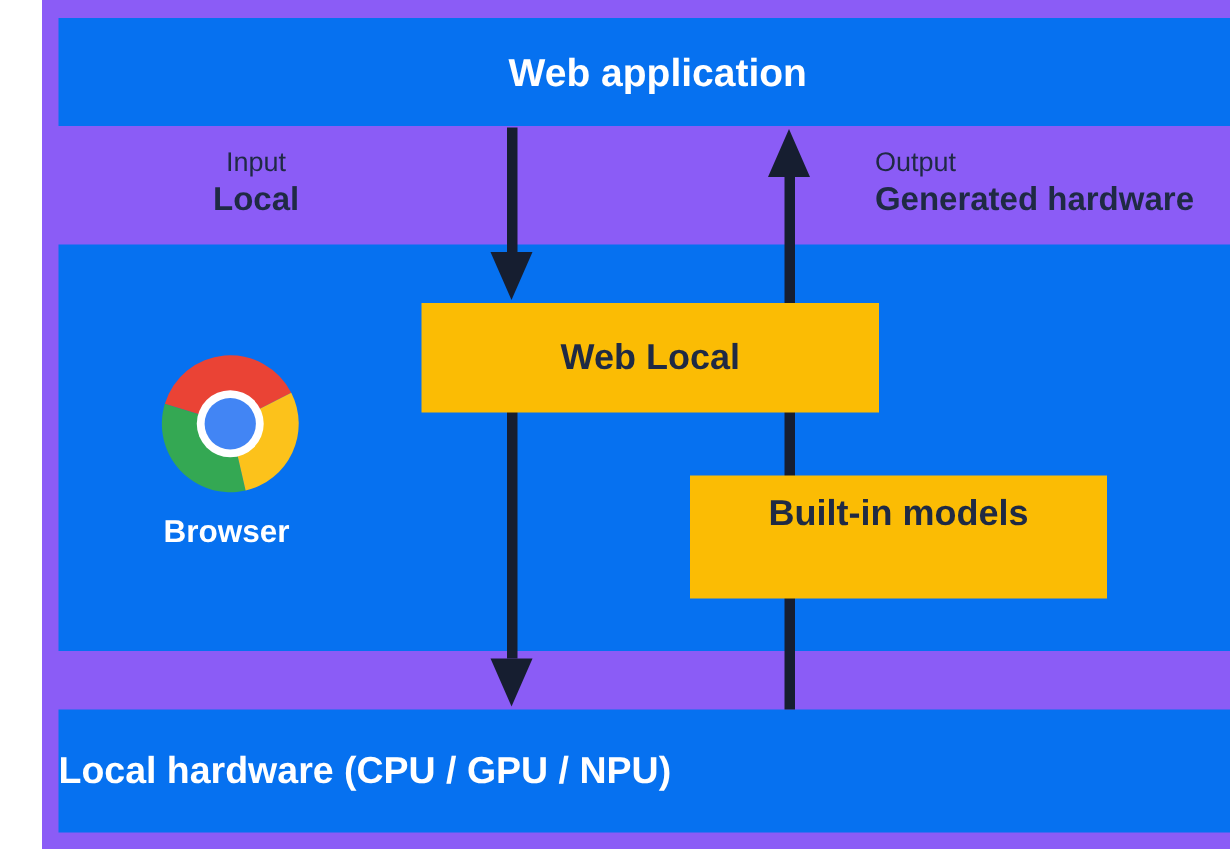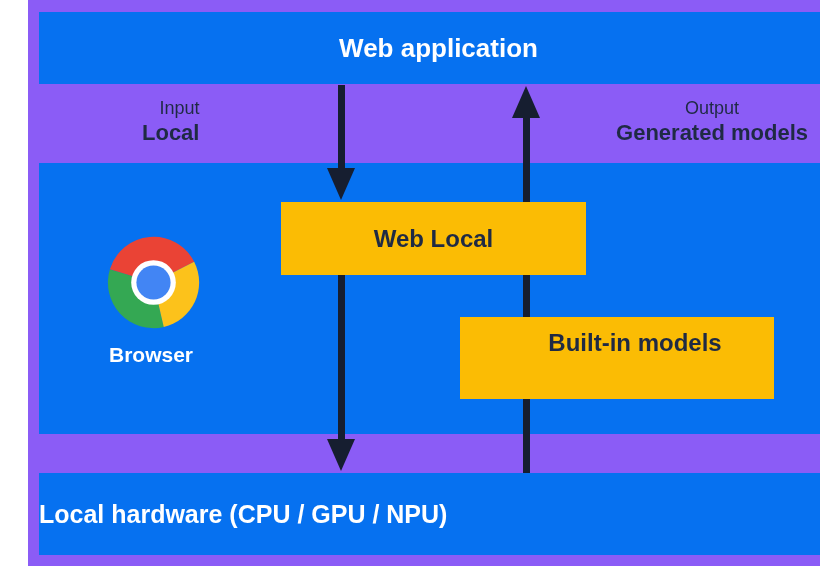--- a/index.html
+++ b/index.html
@@ -25,28 +25,28 @@
 
   .browser-panel{top:163px;height:271px;z-index:1;}
 
   .hardware-bar{top:473px;height:82px;z-index:1;}
   .hardware-bar .title{width:100%;height:82px;line-height:82px;text-align:left;
     color:var(--text-white);font-size:25px;font-weight:700;}
 
   .io-label{position:absolute;top:97px;z-index:2;color:var(--text-navy);}
   .io-label .caption{font-size:18px;font-weight:400;line-height:23px;}
   .io-label .value{font-size:22px;font-weight:700;line-height:26px;}
-  .input-label{left:114px;text-align:right;}
-  .output-label{right:40px;text-align:center;}
+  .input-label{left:114px;text-align:center;}
+  .output-label{right:52px;text-align:left;}
 
   .yellow-box{position:absolute;background:var(--box-yellow);z-index:3;
     color:var(--text-navy);font-weight:700;text-align:center;}
   .web-apis-box{left:253px;top:202px;width:305px;height:73px;}
   .web-apis-box .box-label{line-height:73px;font-size:24px;}
-  .builtin-box{left:432px;top:317px;width:278px;height:82px;padding-top:0;padding-left:36px;}
+  .builtin-box{left:432px;top:317px;width:278px;height:82px;padding-top:0;}
   .builtin-box .line{font-size:24px;line-height:31px;}
   .builtin-box .pad{height:10px;}
 
   .arrow{position:absolute;width:28px;display:flex;flex-direction:column;align-items:center;z-index:2;}
   .arrow .shaft{width:7px;background:var(--arrow-navy);flex:1;}
   .arrow .head-down{width:0;height:0;border-left:14px solid transparent;
     border-right:14px solid transparent;border-top:32px solid var(--arrow-navy);}
   .arrow .head-up{width:0;height:0;border-left:14px solid transparent;
     border-right:14px solid transparent;border-bottom:32px solid var(--arrow-navy);}
   .arrow-input-upper{left:299px;top:85px;height:115px;}
@@ -72,21 +72,21 @@
   <div class="bar web-app-bar">
     <div class="title">Web application</div>
   </div>
 
   <div class="io-label input-label">
     <div class="caption">Input</div>
     <div class="value">Local</div>
   </div>
   <div class="io-label output-label">
     <div class="caption">Output</div>
-    <div class="value">Generated models</div>
+    <div class="value">Generated hardware</div>
   </div>
 
   <div class="bar browser-panel"></div>
 
   <div class="arrow arrow-input-upper">
     <div class="shaft"></div>
     <div class="head-down"></div>
   </div>
   <div class="arrow arrow-input-lower">
     <div class="shaft"></div>

